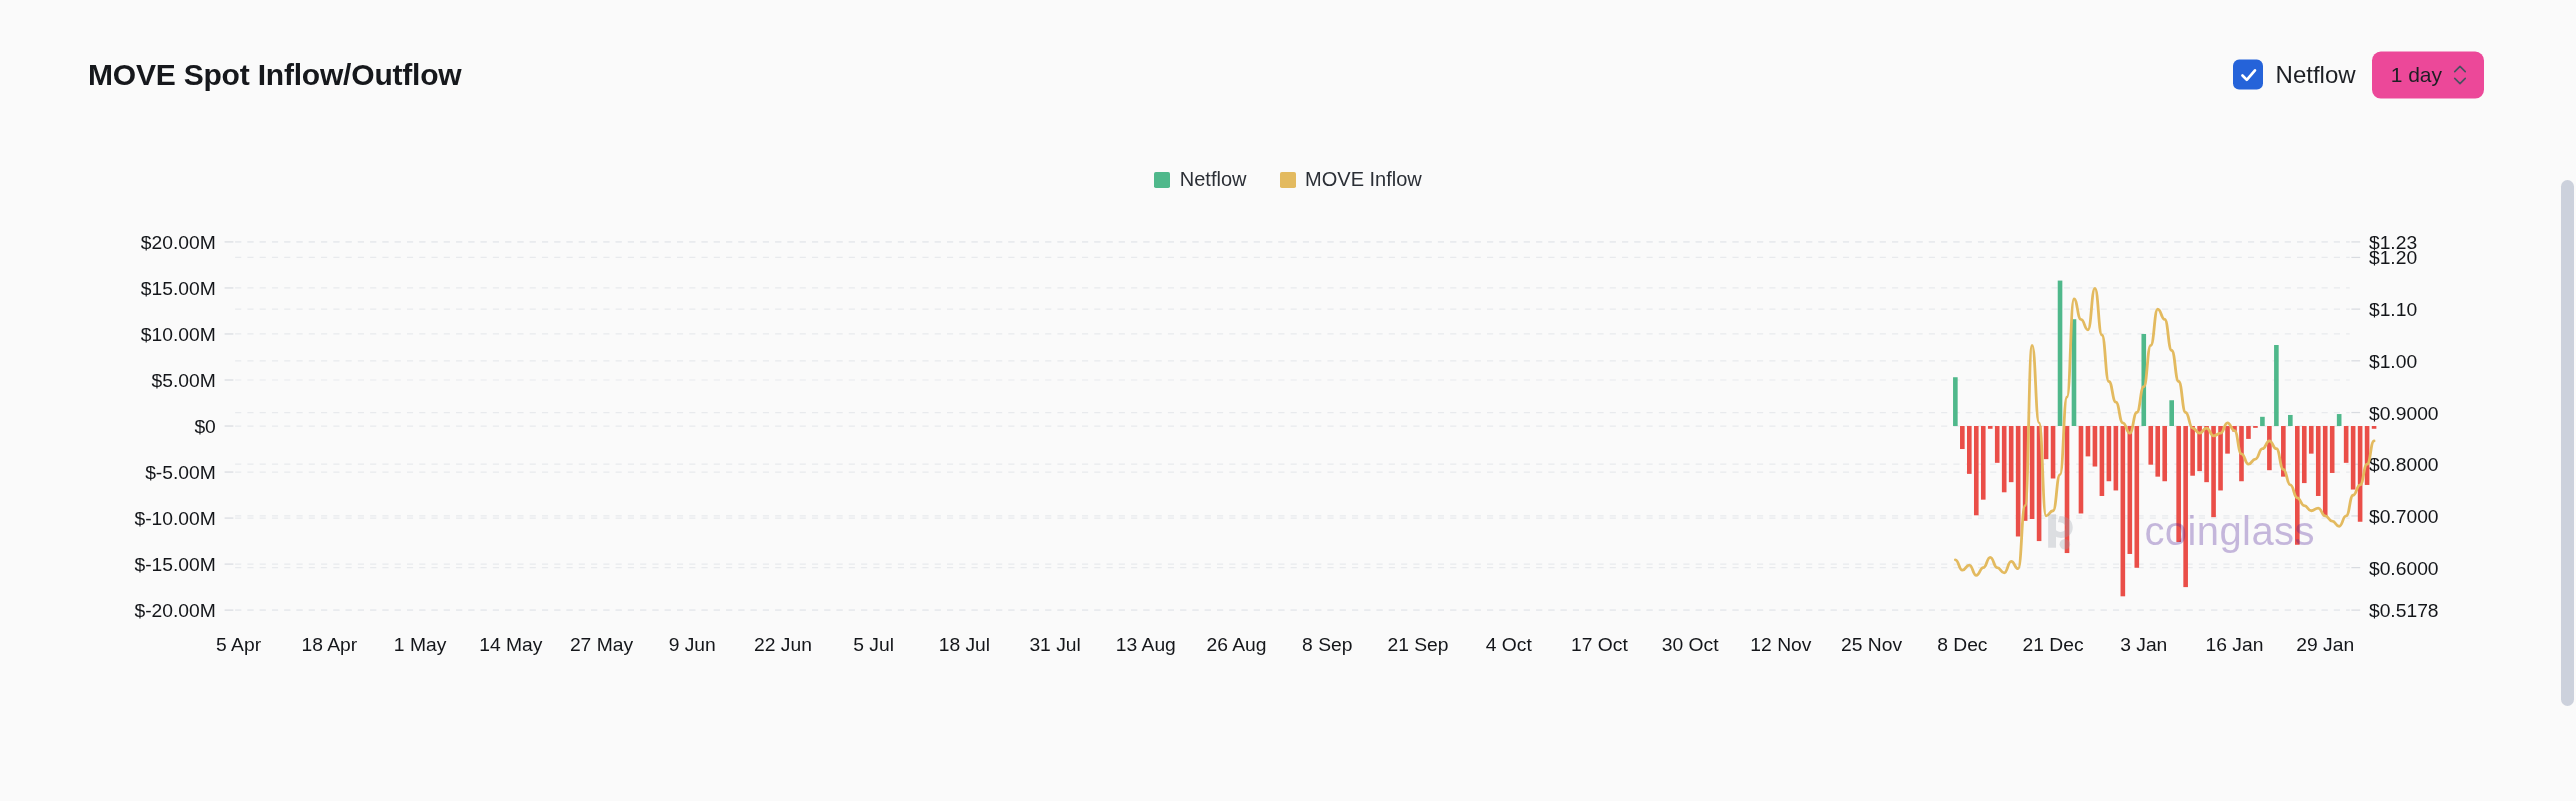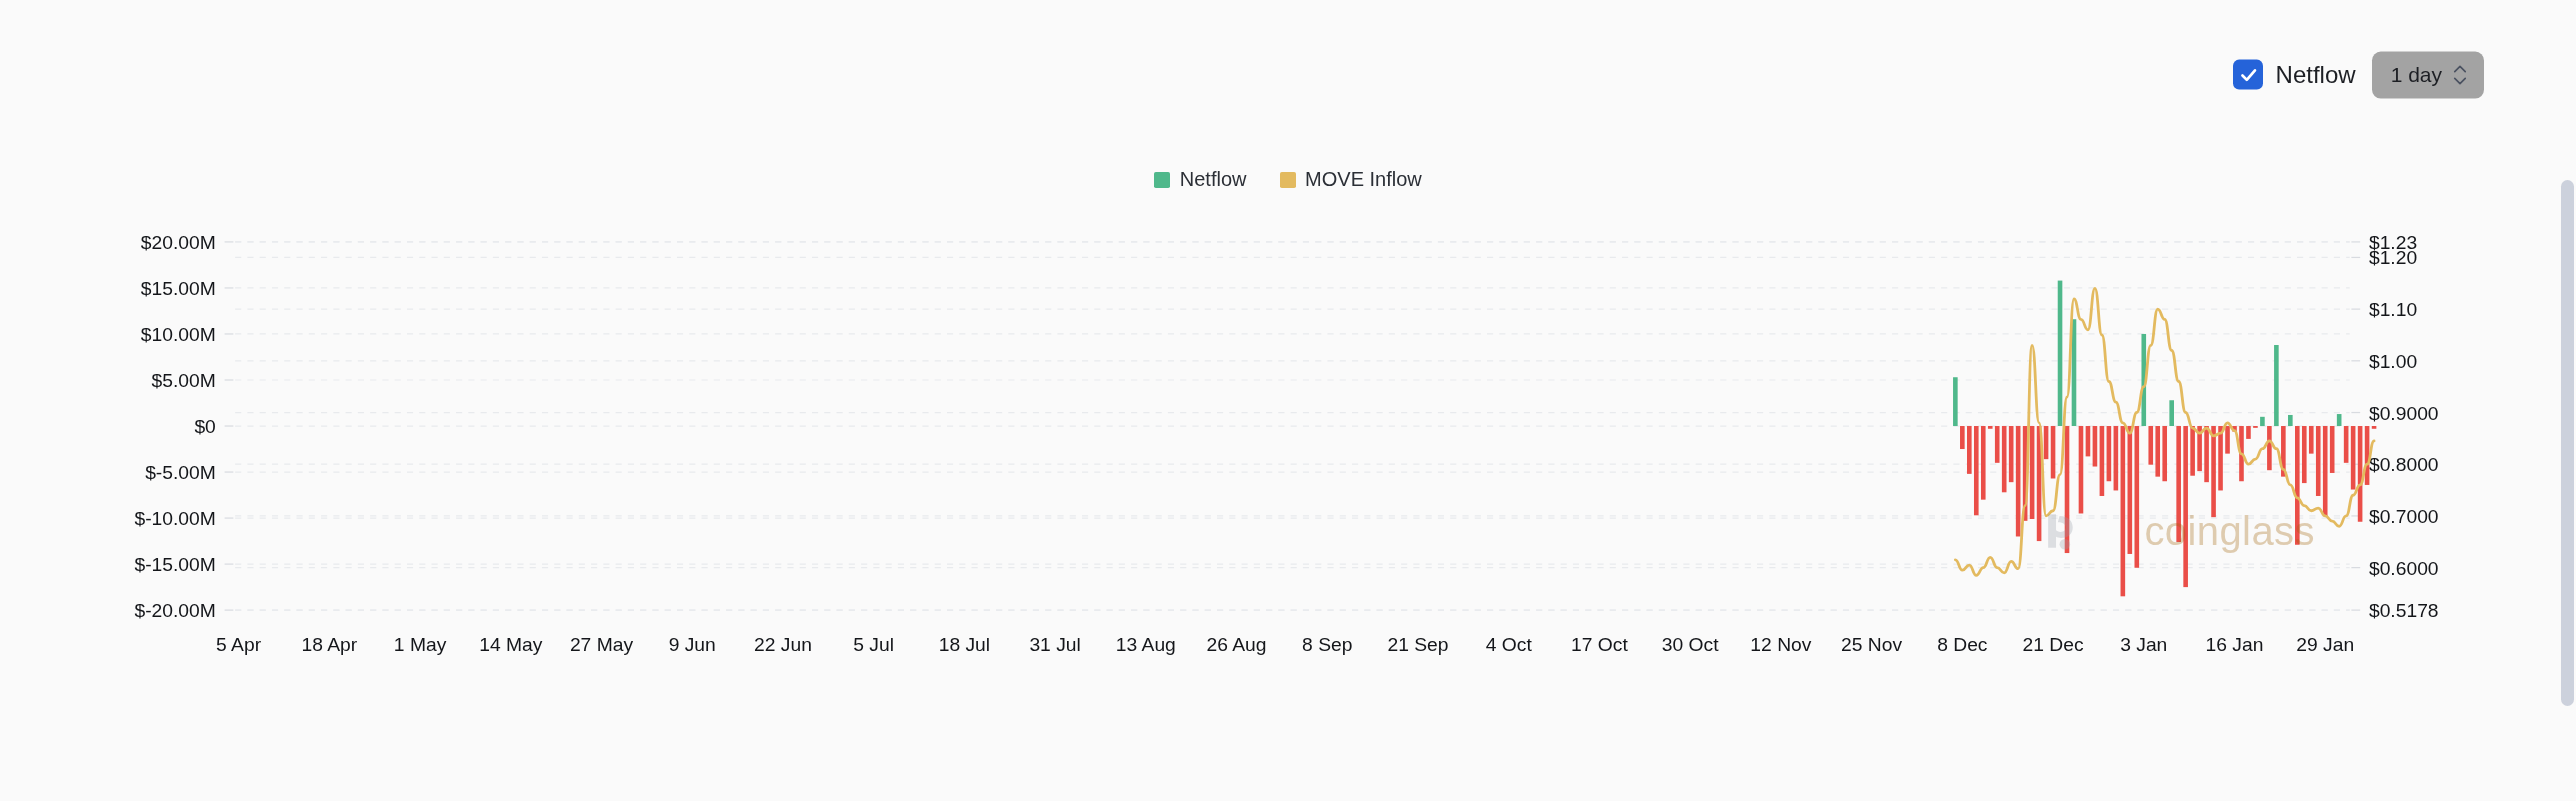--- a/index.html
+++ b/index.html
@@ -57,21 +57,21 @@
   .checkbox svg { display: block; }
   .netflow-label {
     font-size: 24px;
     color: #1d1f24;
     white-space: nowrap;
   }
   .interval-select {
     display: flex;
     align-items: center;
     gap: 10.5px;
-    background: #a3a3a3;
+    background: #ec4899;
     border-radius: 8.8px;
     padding: 11.4px 17.5px 11.4px 19px;
     cursor: pointer;
   }
   .interval-value {
     font-size: 21px;
     color: #1d1f24;
     white-space: nowrap;
   }
   .spinner {
@@ -136,21 +136,21 @@
     left: 2174px; top: 531px;
     transform: translate(-50%, -50%);
     display: flex;
     align-items: center;
     gap: 12.3px;
     opacity: 0.30;
     pointer-events: none;
   }
   .watermark-text {
     font-size: 40px;
-    color: #a16207;
+    color: #4c1d95;
     letter-spacing: 0.4px;
     white-space: nowrap;
     margin-left: 48px;
   }
 
   
   .scrollbar-track {
     position: absolute;
     right: 0; top: 0;
     width: 17.5px; height: 801px;
@@ -163,20 +163,21 @@
     border-radius: 7px;
     background: #ccd1dc;
   }
 </style>
 </head>
 <body>
 
 <div id="app">
 
   <div class="header">
+    <div class="chart-title">MOVE Spot Inflow/Outflow</div>
 
     <div class="header-controls">
       <div class="netflow-toggle">
         <span class="checkbox" style="background: rgb(37, 99, 217);">
           <svg width="19" height="19" viewBox="0 0 22 22" aria-hidden="true">
             <path d="M4 11.5 L9 16.5 L18.5 5.5" fill="none" stroke="#ffffff" stroke-width="3.1" stroke-linecap="round" stroke-linejoin="round"></path>
           </svg>
         </span>
         <span class="netflow-label">Netflow</span>
       </div>

